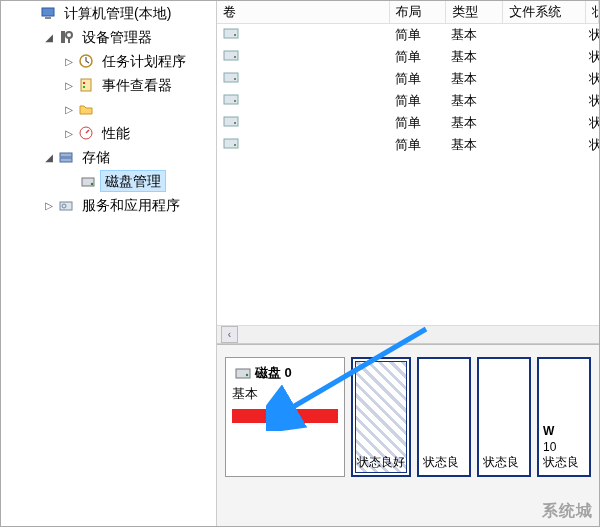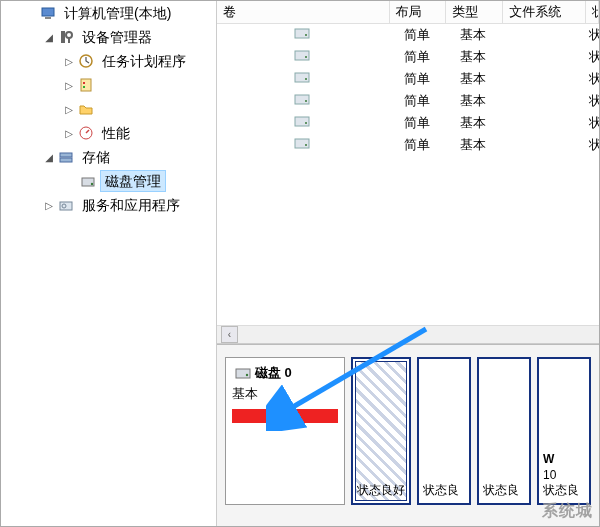--- a/index.html
+++ b/index.html
@@ -9,29 +9,29 @@
   .node{display:flex;align-items:center;height:24px;white-space:nowrap;margin-left:34px;}
   .tog{width:12px;display:inline-flex;justify-content:center;align-items:center;color:#555;font-size:10px;cursor:pointer;}
   .ico{width:18px;height:18px;display:inline-flex;justify-content:center;align-items:center;margin:0 3px 0 2px;}
   .sel{background:#cce8ff;border:1px solid #99d1ff;box-sizing:border-box;}
   .lbl{padding:1px 4px;}
   
   .right{position:absolute;left:216px;top:0;right:0;height:525px;display:flex;flex-direction:column;}
   .top{flex:0 0 342px;display:flex;flex-direction:column;border-bottom:1px solid #ccc;overflow:hidden;}
   .hdr{display:flex;height:22px;background:#fcfcfc;border-bottom:1px solid #e0e0e0;font-size:13px;}
   .hc{border-right:1px solid #e0e0e0;padding:3px 6px;white-space:nowrap;overflow:hidden;}
-  .rows{flex:1;overflow:auto;text-align:center;}
+  .rows{flex:1;overflow:auto;}
   .row{display:flex;height:22px;align-items:center;font-size:13px;}
   .cell{padding:0 6px;white-space:nowrap;overflow:hidden;}
   .vico{width:16px;display:inline-block;margin-right:2px;}
   .hscroll{height:17px;background:#f0f0f0;border-top:1px solid #dcdcdc;display:flex;align-items:center;padding-left:4px;}
   .hsbtn{width:15px;height:15px;border:1px solid #bbb;background:#e8e8ee;display:inline-flex;justify-content:center;align-items:center;font-size:10px;color:#555;}
   
   .bpane{flex:1;background:#f4f4f4;border-top:1px solid #bbb;overflow:hidden;position:relative;}
-  .diskrow{display:flex;height:148px;margin:12px 8px 0 8px;}
+  .diskrow{display:flex;height:120px;margin:12px 8px 0 8px;}
   .diskhdr{width:120px;border:1px solid #999;background:#fff;padding:6px;box-sizing:border-box;font-size:13px;}
   .diskhdr .title{display:flex;align-items:center;}
   .diskhdr .type{margin-top:4px;}
   .sizebar{height:14px;background:#e22;margin-top:6px;}
   .parts{flex:1;display:flex;gap:6px;margin-left:6px;}
   .part{flex:1;border:2px solid #14317f;background:#fff;box-sizing:border-box;display:flex;flex-direction:column;justify-content:flex-end;position:relative;padding:4px;}
   .part.hatch::before{content:"";position:absolute;inset:2px;background:repeating-linear-gradient(45deg,#fff 0 5px,#cbd3e4 5px 8px);border:1px solid #14317f;}
   .pstatus{position:relative;z-index:1;font-size:12px;white-space:nowrap;overflow:hidden;}
   .arrow{position:absolute;left:265px;top:320px;z-index:10;pointer-events:none;}
   
@@ -79,20 +79,21 @@
 
     <div class="node" style="padding-left:28px">
       <span class="tog">▷</span>
       <span class="ico">
         <svg width="16" height="16">
             <rect x="3" y="2" width="10" height="12" fill="#fde9a9" stroke="#b8923a"></rect>
             <rect x="5" y="5" width="2" height="2" fill="#d33"></rect>
             <rect x="5" y="9" width="2" height="2" fill="#3a3"></rect>
           </svg>
       </span>
+      <span class="lbl">事件查看器</span>
     </div>
 
     <div class="node" style="padding-left:28px">
       <span class="tog">▷</span>
       <span class="ico">
         <svg width="16" height="16">
             <path d="M2 5h4l2 2h6v6H2z" fill="#ffd26a" stroke="#c99a2a"></path>
           </svg>
       </span>
     </div>

